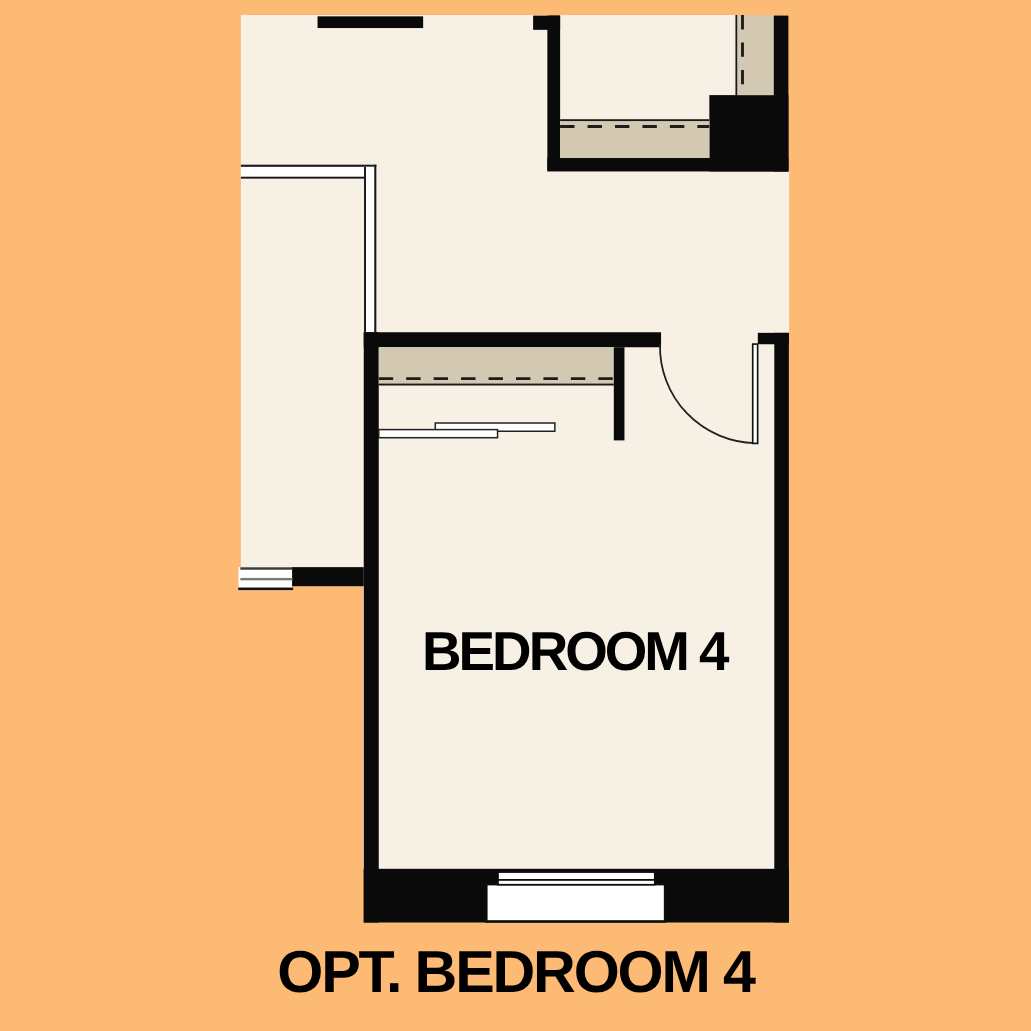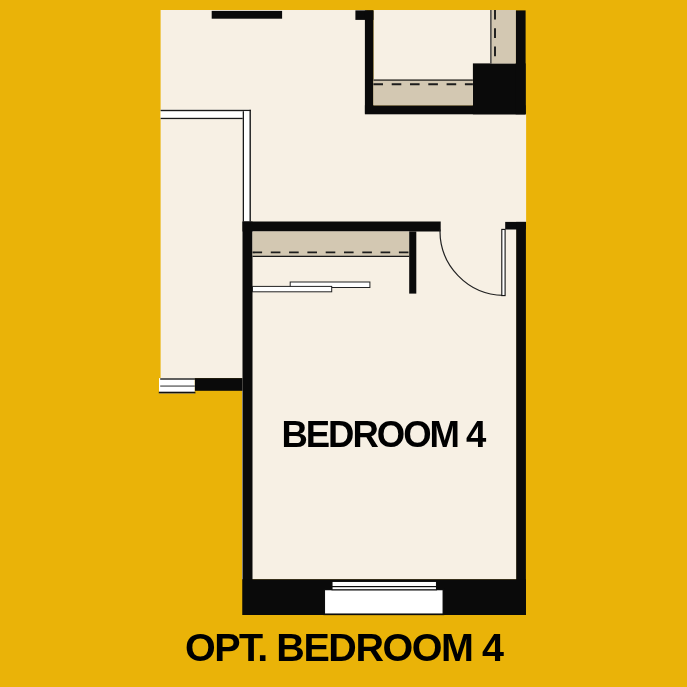--- a/index.html
+++ b/index.html
@@ -1,16 +1,16 @@
 <!DOCTYPE html>
 <html><head>
 <meta charset="utf-8">
 <style>
   html,body{margin:0;padding:0;background:#ffffff;}
-  .canvas{position:relative;width:687px;height:687px;background:#eab308;overflow:hidden;}
+  .canvas{position:relative;width:687px;height:687px;background:#fdba74;overflow:hidden;}
   svg{position:absolute;left:0;top:0;}
   text{font-family:"Liberation Sans", sans-serif;font-weight:bold;fill:#000000;}
 </style>
 </head>
 <body>
 <div class="canvas">
 <svg width="687" height="687" viewBox="0 0 687 687">
 
   <rect x="160.6" y="10" width="83.4" height="368.1" fill="#f7f0e4"></rect>
 

